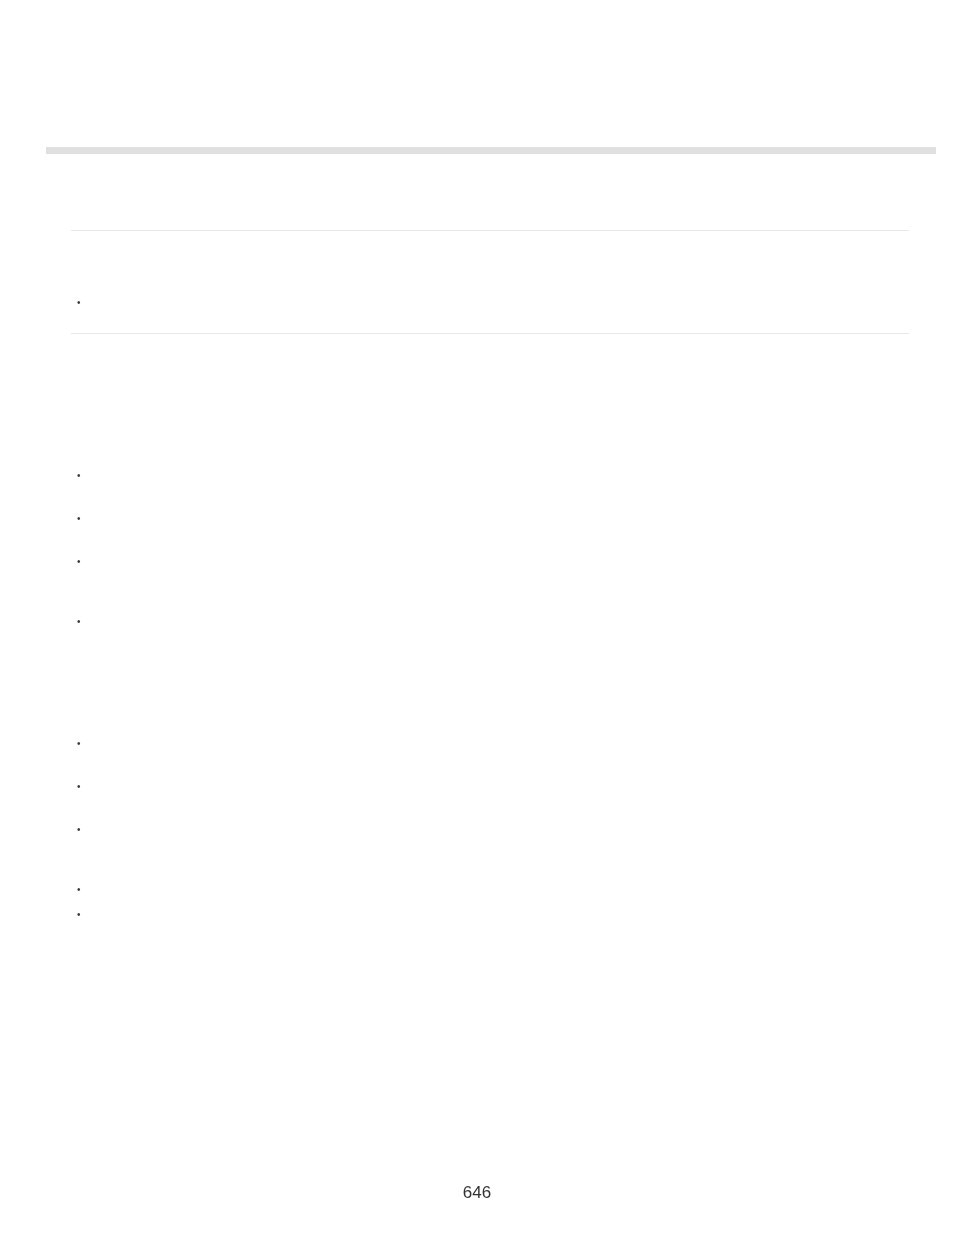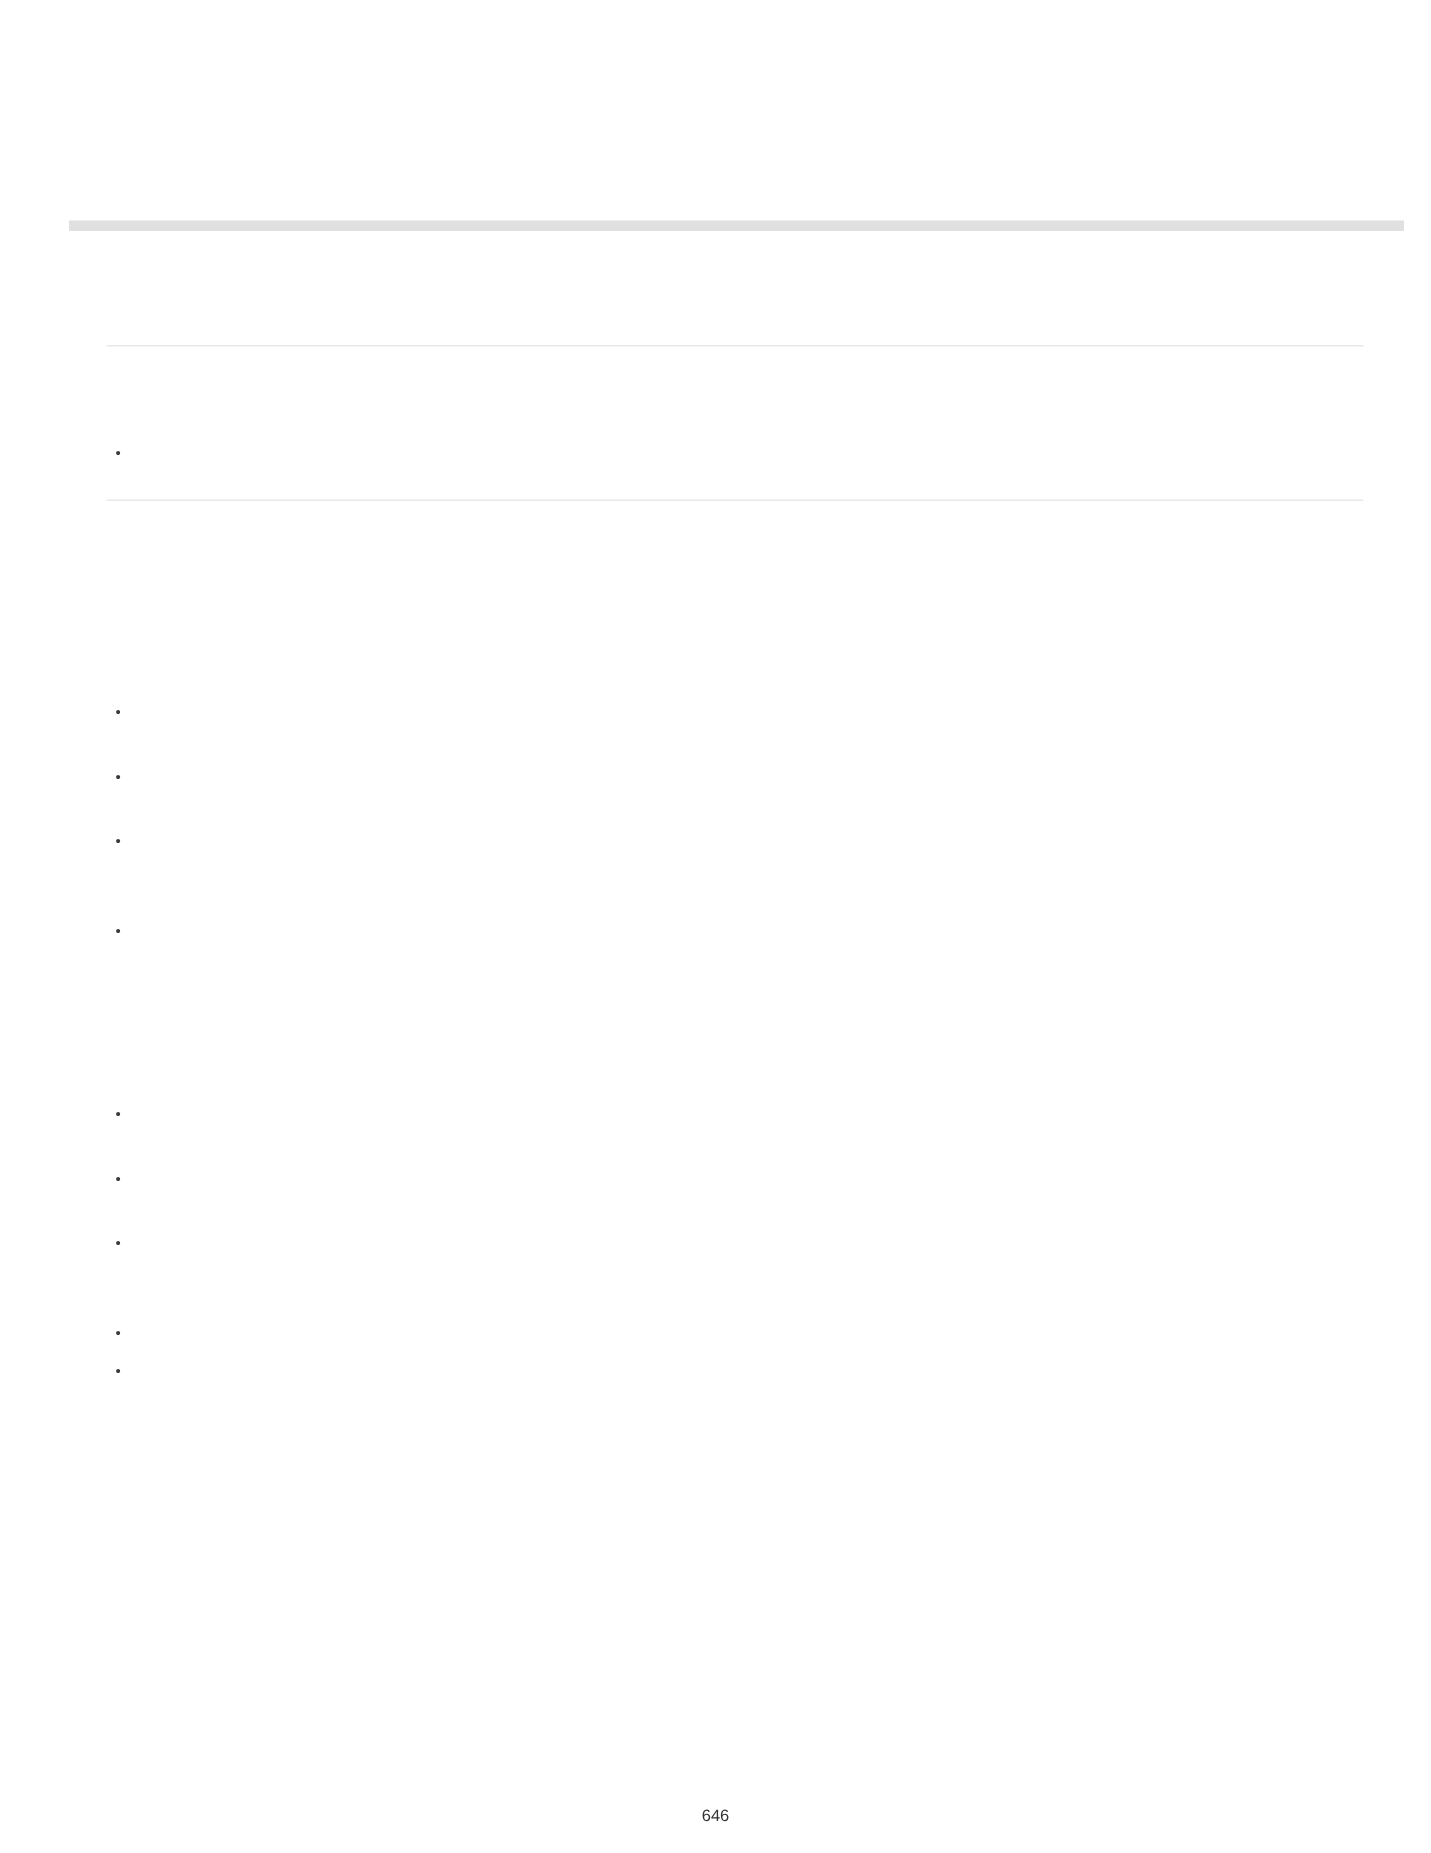--- a/index.html
+++ b/index.html
@@ -46,25 +46,25 @@
     content: "•";
     position: absolute;
     left: 6px;
     top: 0;
     color: #3a3a3a;
     font-size: 10px;
     line-height: 14px;
   }
   .page-number {
     position: absolute;
-    bottom: 18px;
+    bottom: 32px;
     left: 0;
     width: 100%;
     text-align: center;
-    font-size: 11px;
+    font-size: 17px;
     color: #333;
   }
 </style>
 </head>
 <body>
 
 <div class="hr-top"></div>
 
 <div class="content">
 

